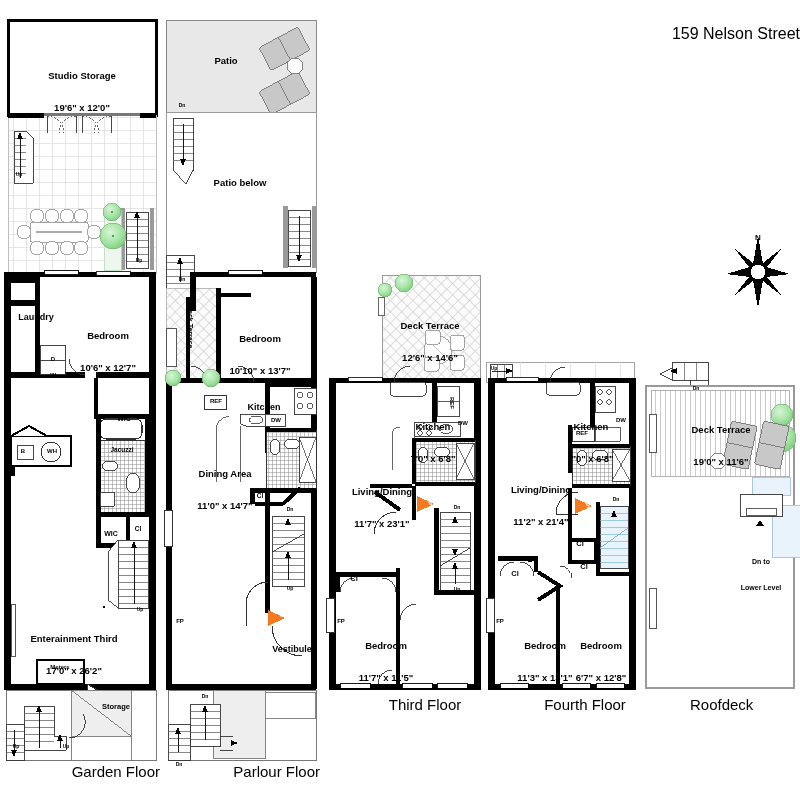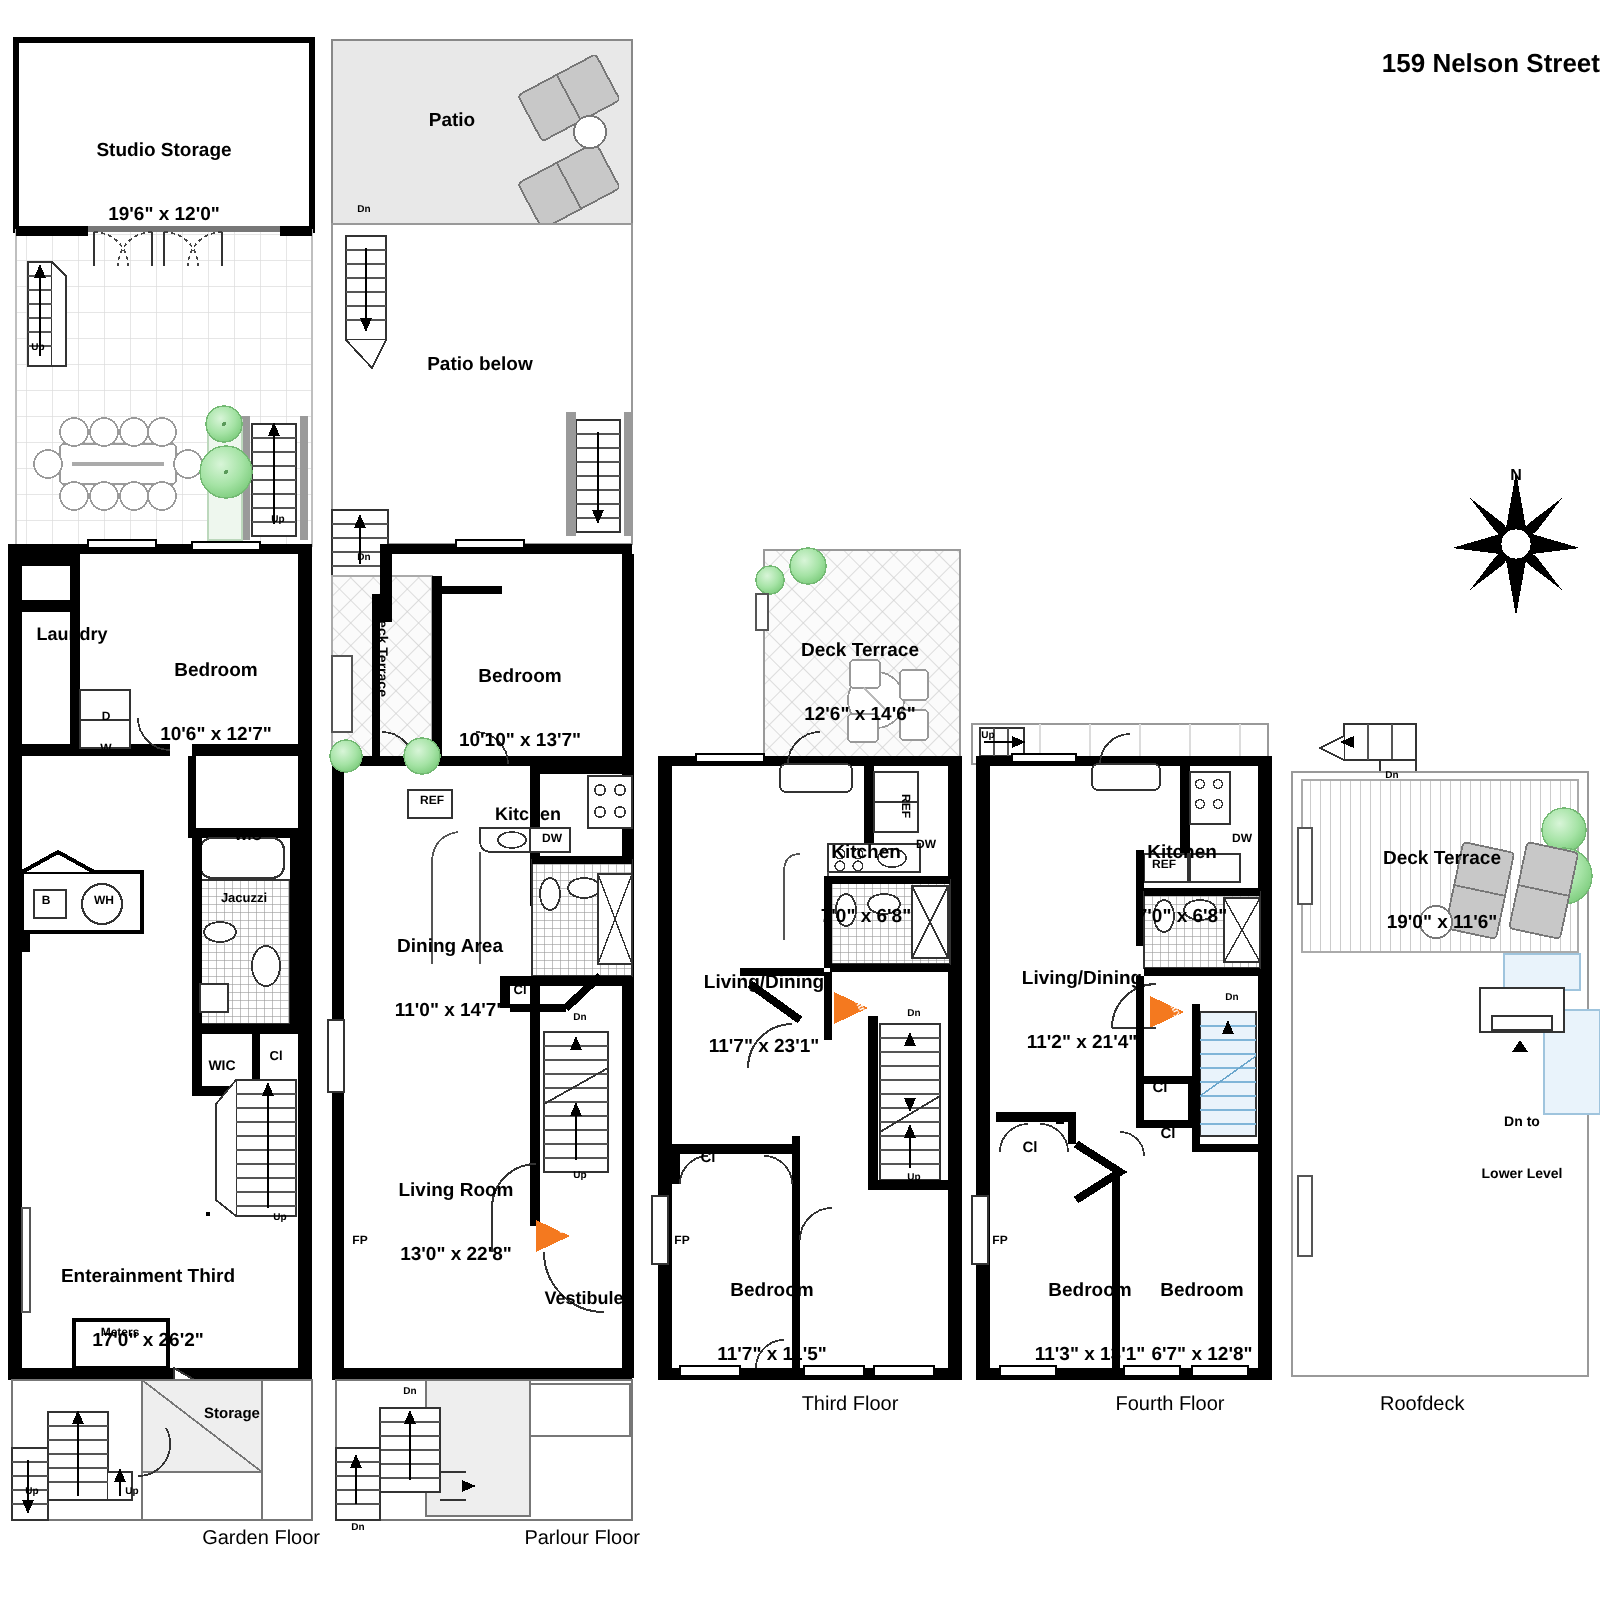--- a/index.html
+++ b/index.html
@@ -14,22 +14,22 @@
   
   .lbl{position:absolute;text-align:center;line-height:1.12;
        font-family:"Liberation Sans", sans-serif;color:#000;
        white-space:pre;pointer-events:none;}
   .lbl .r{display:block;font-weight:bold;}
   .lbl .d{display:block;font-weight:bold;}
   .room{font-size:9.5px;font-weight:bold;}
   .room .d{font-size:9.5px;}
   .tiny{font-size:6px;font-weight:bold;}
   .mini{font-size:5px;font-weight:bold;}
-  .floorname{font-size:10px;font-weight:normal;}
-  .title{font-size:13px;font-weight:bold;}
+  .floorname{font-size:15px;font-weight:normal;}
+  .title{font-size:16px;font-weight:normal;}
   .vert{writing-mode:vertical-rl;text-orientation:mixed;}
   .entry{color:#ffffff;font-size:4.5px;font-weight:bold;}
 </style>
 </head>
 <body>
 
 <div id="plan">
 
 <svg id="svg" width="800" height="800" viewBox="0 0 800 800" xmlns="http://www.w3.org/2000/svg" shape-rendering="crispEdges">
 
@@ -691,24 +691,20 @@
   <span class="d">10'10" x 13'7"</span>
 </div>
 <div class="lbl room" style="left:232px;top:402px;width:64px;font-size:9px;">Kitchen</div>
 <div class="lbl mini" style="left:205px;top:398px;width:22px;font-size:6px;">REF</div>
 <div class="lbl mini" style="left:265px;top:417px;width:22px;font-size:6px;">DW</div>
 <div class="lbl room" style="left:178px;top:448px;width:94px;">
   <span class="r">Dining Area</span>
   <span class="d">11'0" x 14'7"</span>
 </div>
 <div class="lbl tiny" style="left:250px;top:492px;width:20px;font-size:6.5px;">Cl</div>
-<div class="lbl room" style="left:178px;top:570px;width:100px;">
-  <span class="r">Living Room</span>
-  <span class="d">13'0" x 22'8"</span>
-</div>
 <div class="lbl mini" style="left:170px;top:618px;width:20px;font-size:6px;">FP</div>
 <div class="lbl entry" style="left:271px;top:609px;width:18px;transform:rotate(60deg);">Entry</div>
 <div class="lbl room" style="left:258px;top:644px;width:68px;font-size:9px;">Vestibule</div>
 <div class="lbl mini" style="left:280px;top:507px;width:20px;">Dn</div>
 <div class="lbl mini" style="left:280px;top:586px;width:20px;">Up</div>
 <div class="lbl mini" style="left:195px;top:694px;width:20px;">Dn</div>
 <div class="lbl mini" style="left:169px;top:762px;width:20px;">Dn</div>
 <div class="lbl floorname" style="left:210px;top:764px;width:110px;text-align:right;">Parlour Floor</div>
 
 

